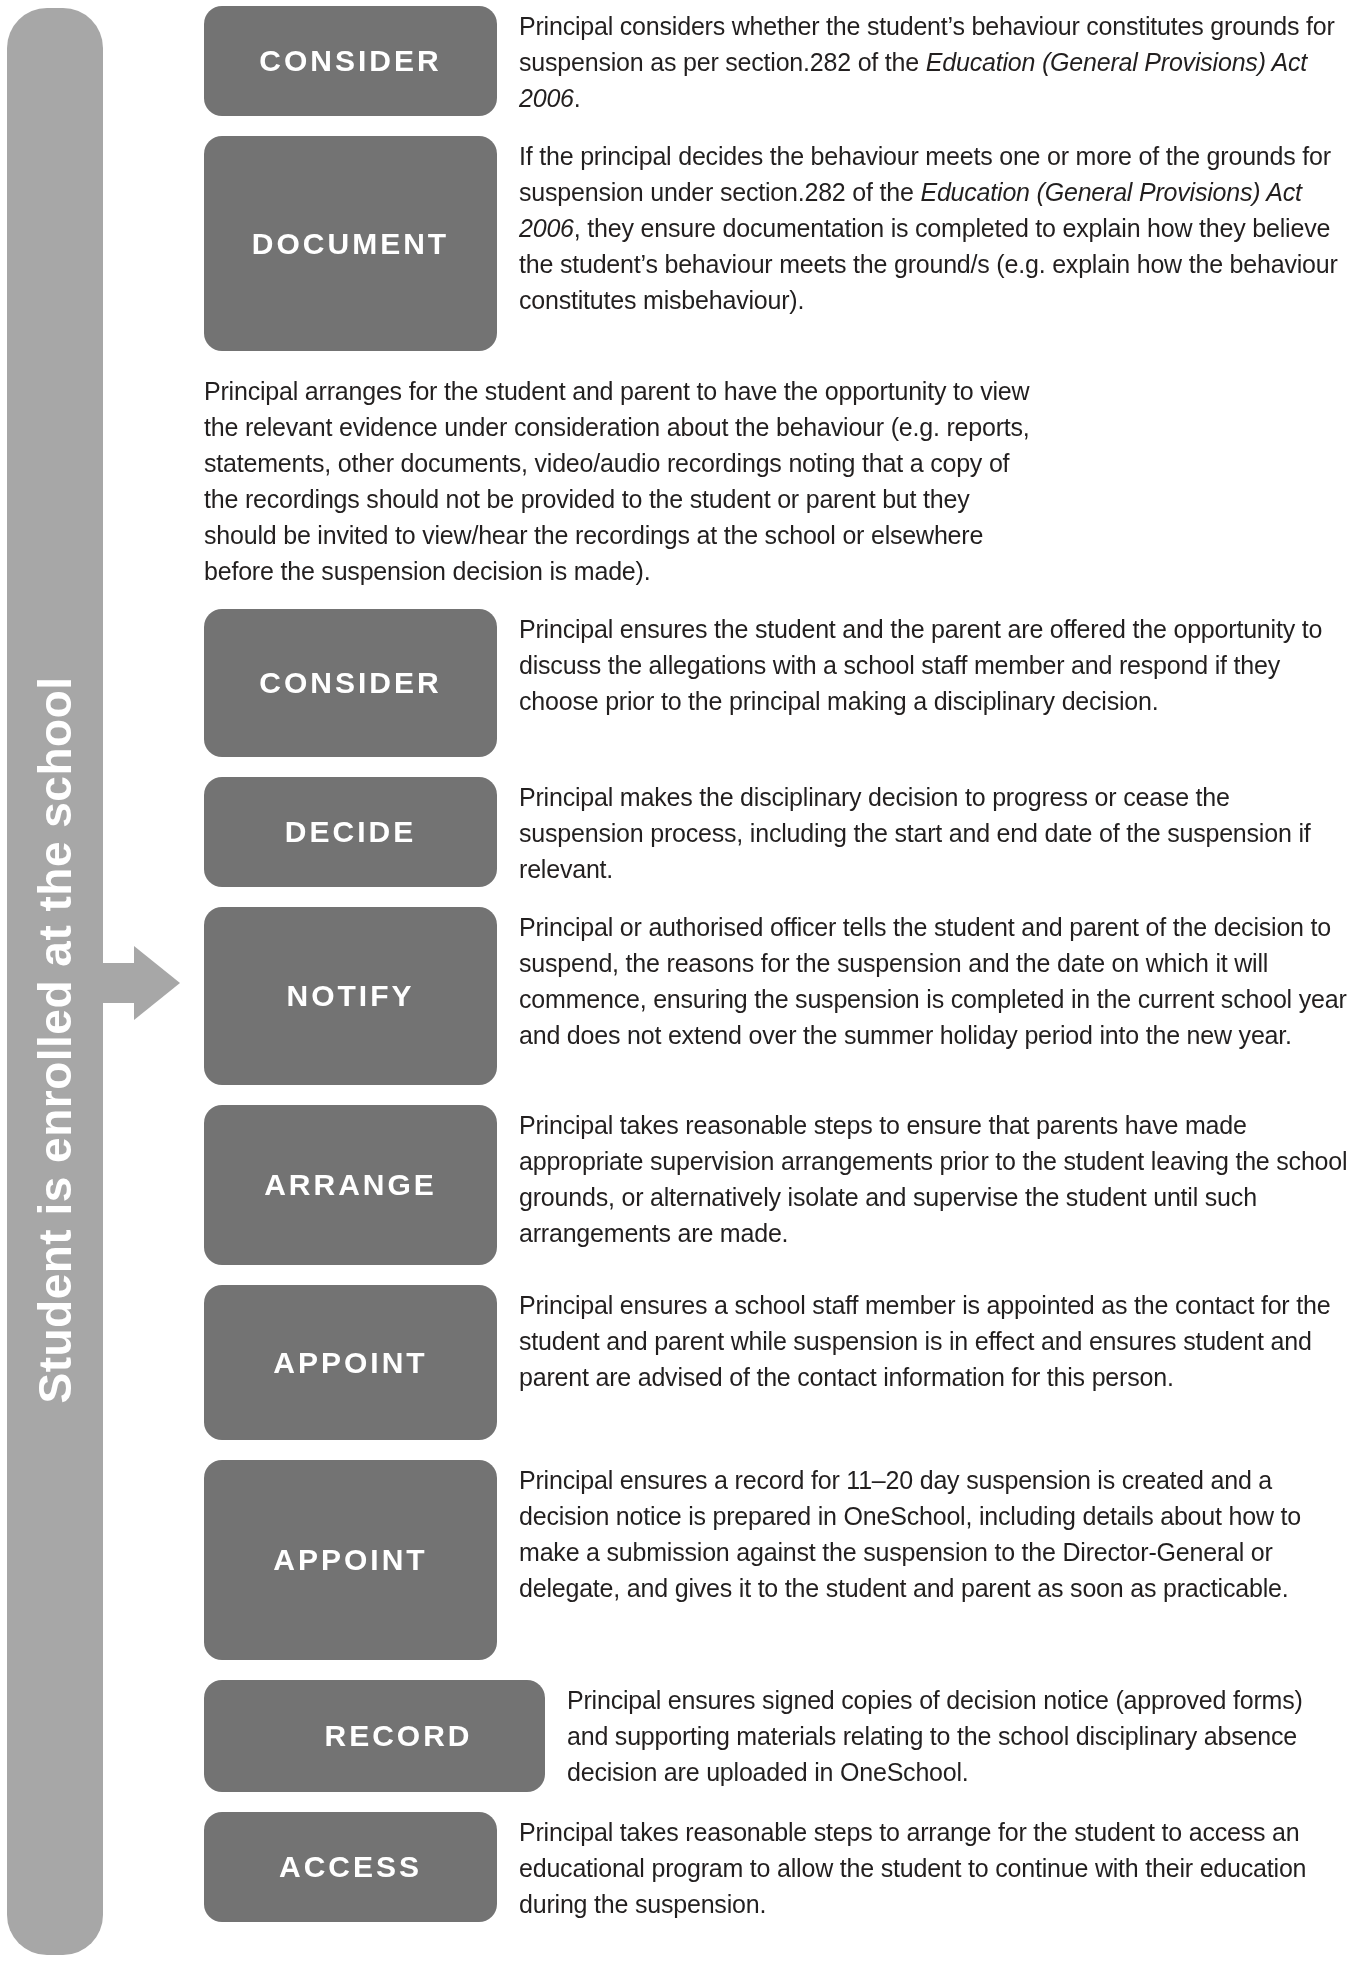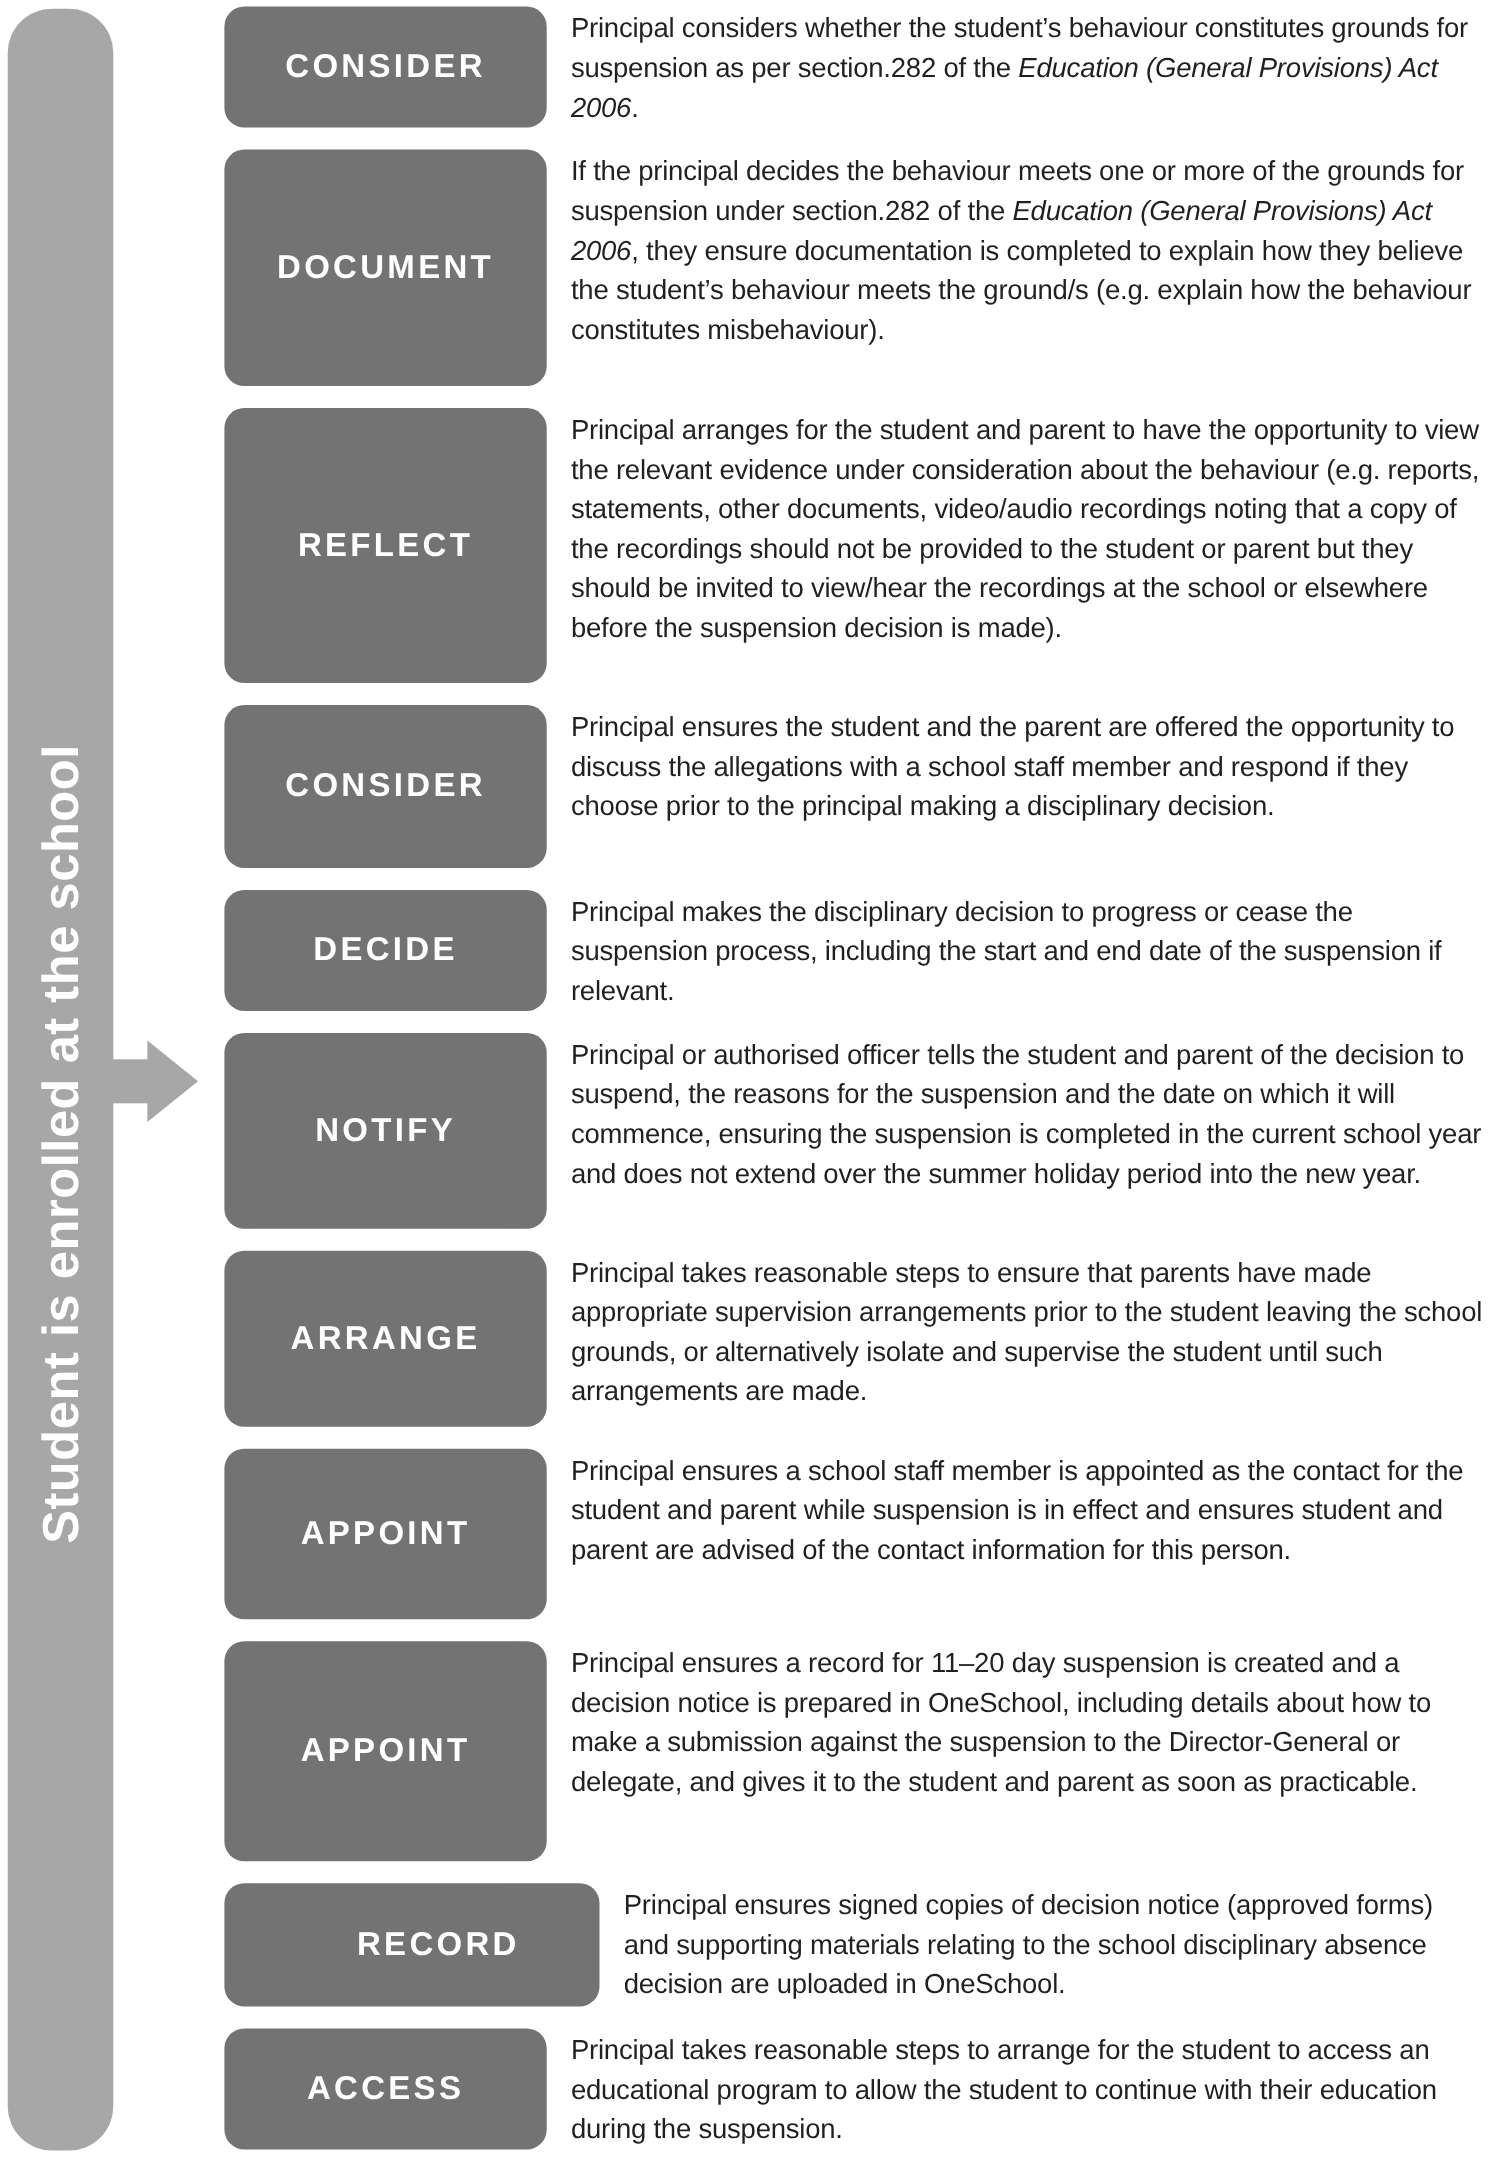--- a/index.html
+++ b/index.html
@@ -71,23 +71,20 @@
       </div>
     <div class="desc"><span>Principal considers whether the student’s behaviour constitutes grounds for suspension as per section.282 of the </span><em>Education (General Provisions) Act 2006</em><span>.</span></div>
   </div>
   <div class="row">
     <div class="box">
         <span>DOCUMENT</span>
       </div>
     <div class="desc"><span>If the principal decides the behaviour meets one or more of the grounds for suspension under section.282 of the </span><em>Education (General Provisions) Act 2006</em><span>, they ensure documentation is completed to explain how they believe the student’s behaviour meets the ground/s (e.g. explain how the behaviour constitutes misbehaviour).</span></div>
   </div>
   <div class="row">
-    <div class="box">
-        <span>REFLECT</span>
-      </div>
     <div class="desc"><span>Principal arranges for the student and parent to have the opportunity to view the relevant evidence under consideration about the behaviour (e.g. reports, statements, other documents, video/audio recordings noting that a copy of the recordings should not be provided to the student or parent but they should be invited to view/hear the recordings at the school or elsewhere before the suspension decision is made).</span></div>
   </div>
   <div class="row">
     <div class="box">
         <span>CONSIDER</span>
       </div>
     <div class="desc"><span>Principal ensures the student and the parent are offered the opportunity to discuss the allegations with a school staff member and respond if they choose prior to the principal making a disciplinary decision.</span></div>
   </div>
   <div class="row">
     <div class="box">

